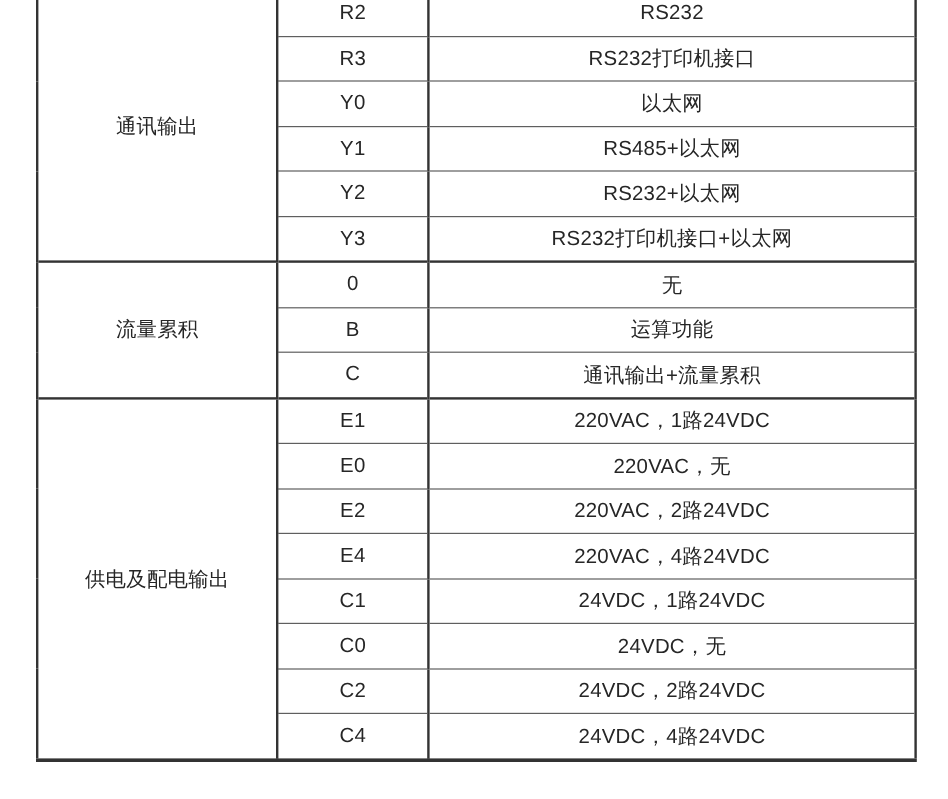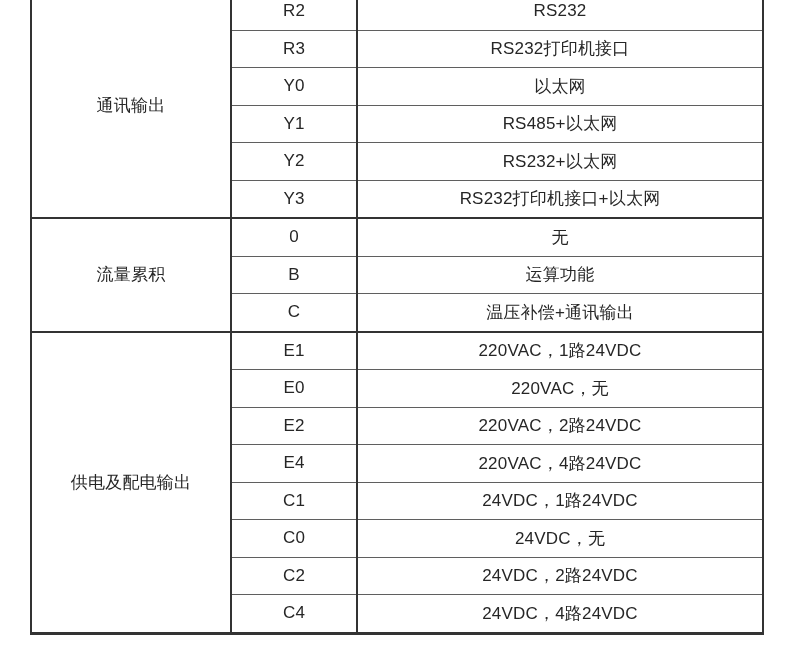--- a/index.html
+++ b/index.html
@@ -99,21 +99,21 @@
         <td class="category-cell" rowspan="3">流量累积</td>
         <td class="code-cell">0</td>
         <td class="desc-cell">无</td>
       </tr>
       <tr>
         <td class="code-cell">B</td>
         <td class="desc-cell">运算功能</td>
       </tr>
       <tr>
         <td class="code-cell">C</td>
-        <td class="desc-cell">温压补偿+通讯输出</td>
+        <td class="desc-cell">通讯输出+流量累积</td>
       </tr>
 
       <tr class="section-start">
         <td class="category-cell" rowspan="8">供电及配电输出</td>
         <td class="code-cell">E1</td>
         <td class="desc-cell">220VAC，1路24VDC</td>
       </tr>
       <tr>
         <td class="code-cell">E0</td>
         <td class="desc-cell">220VAC，无</td>

